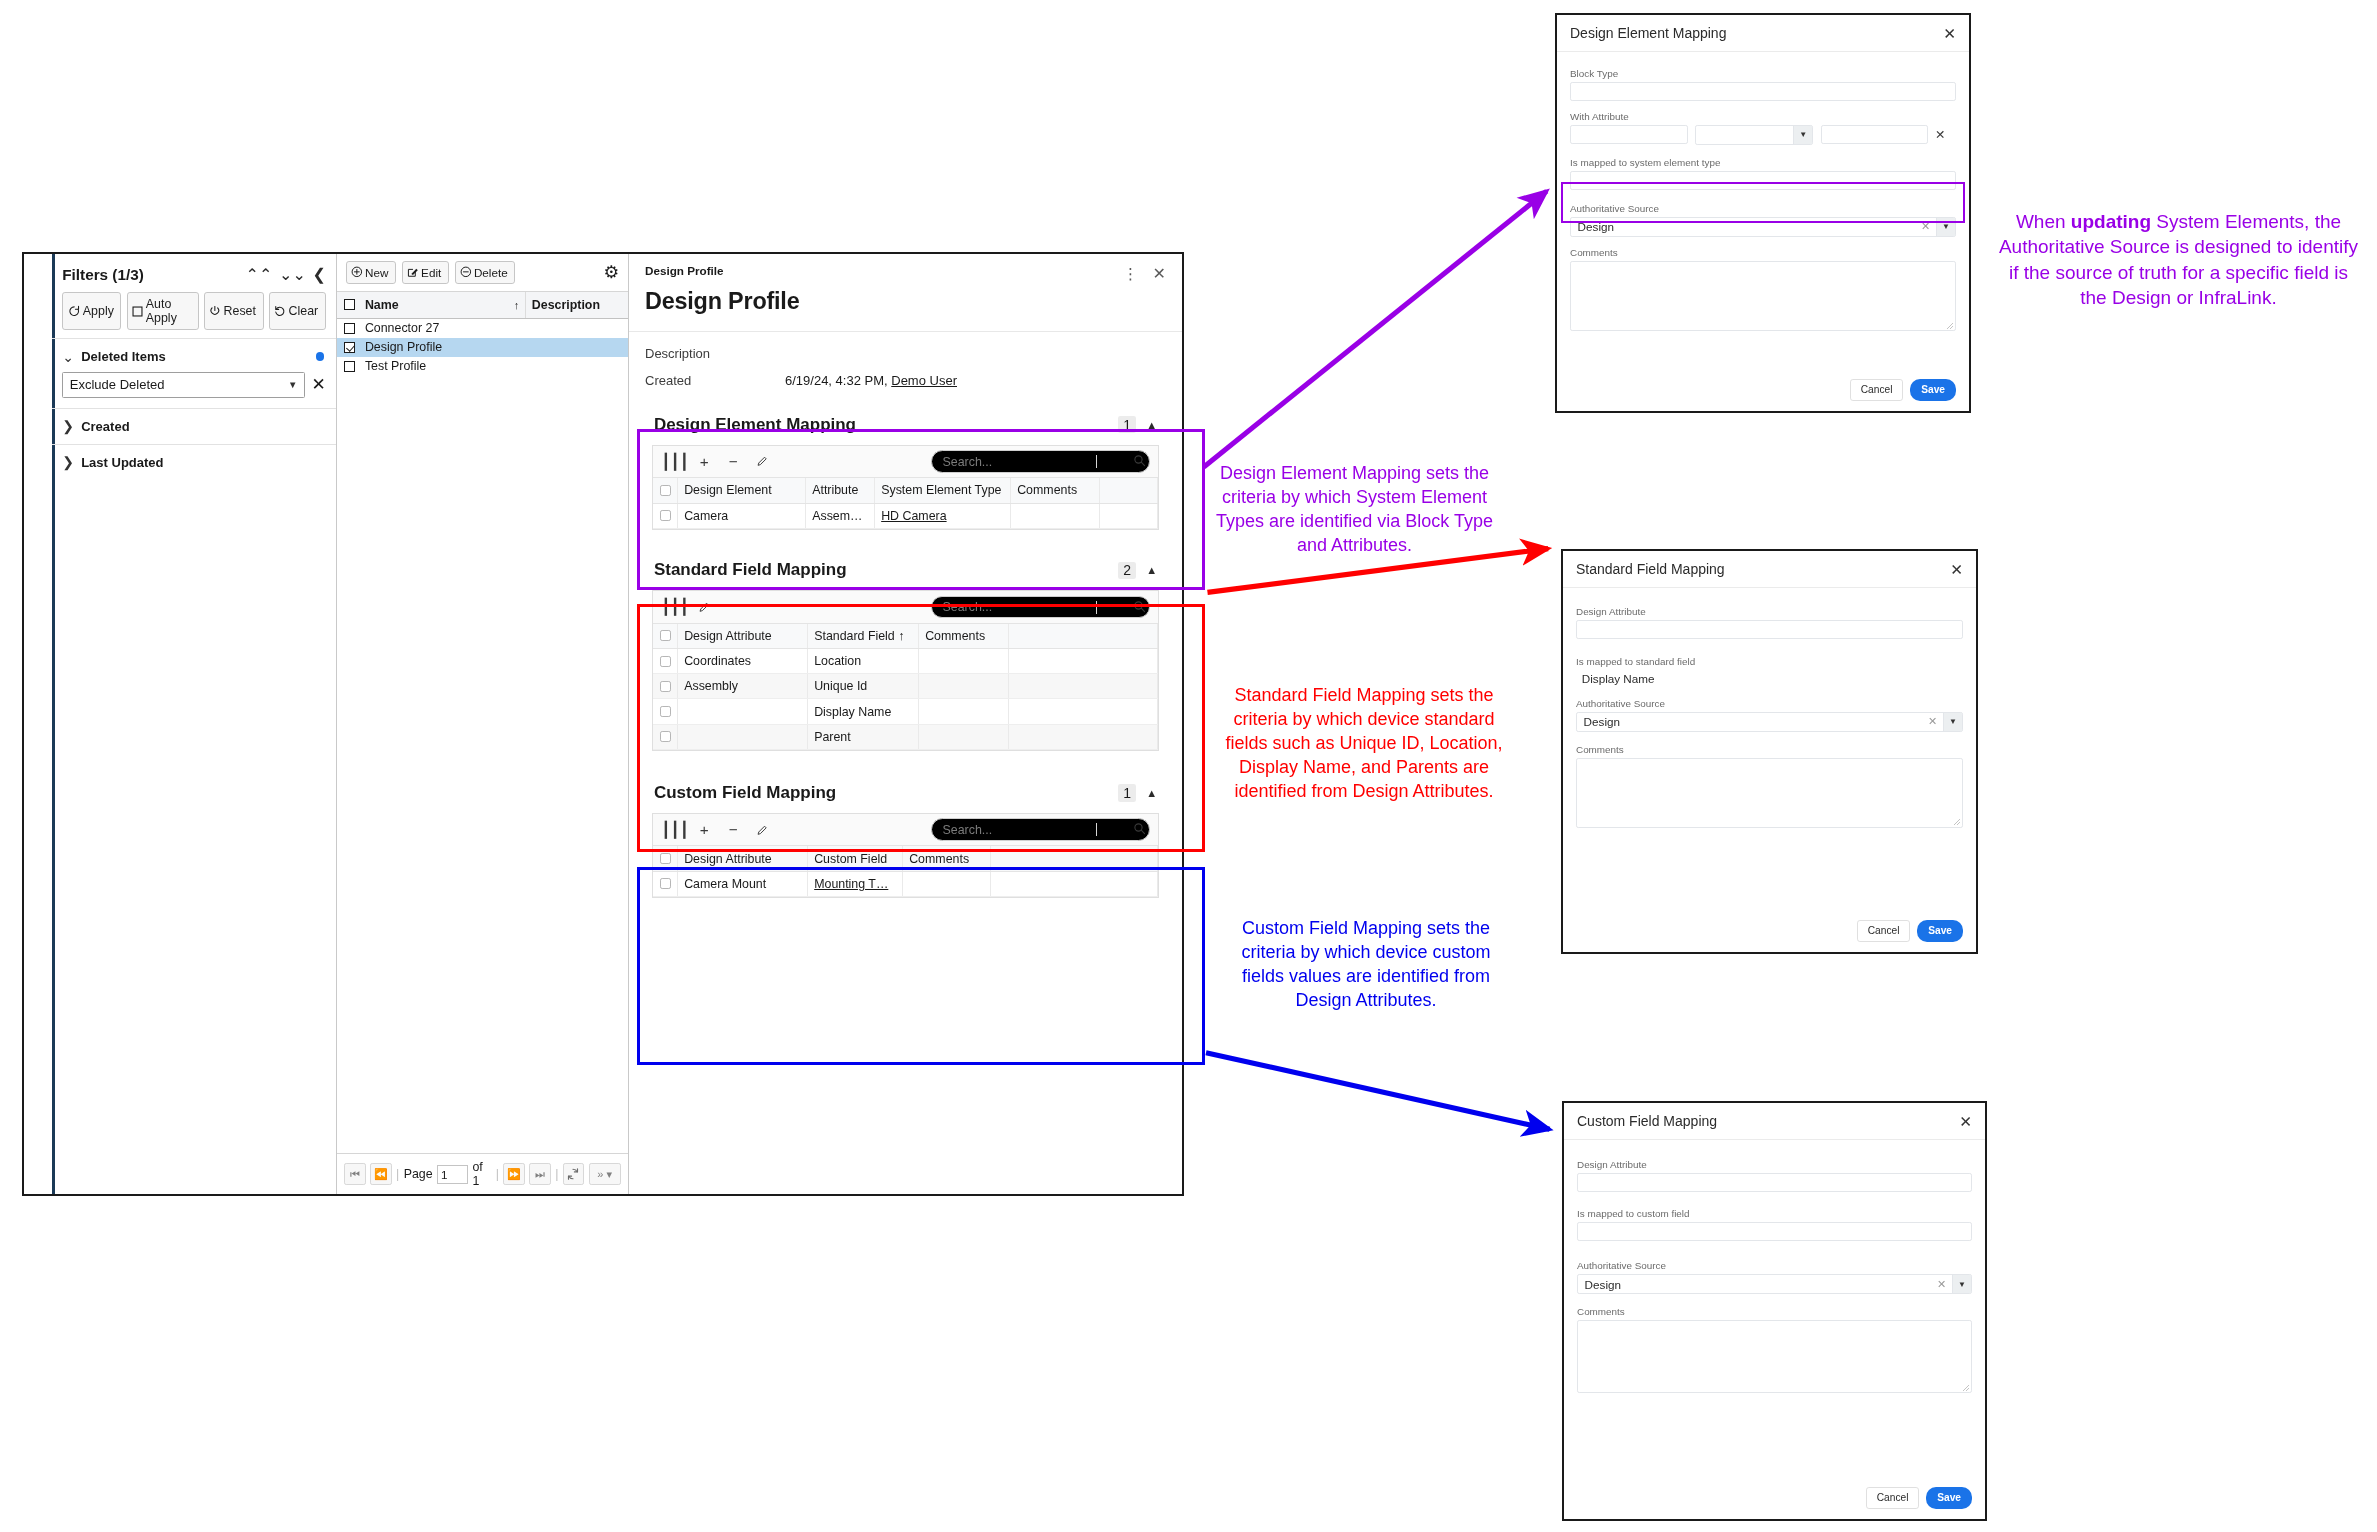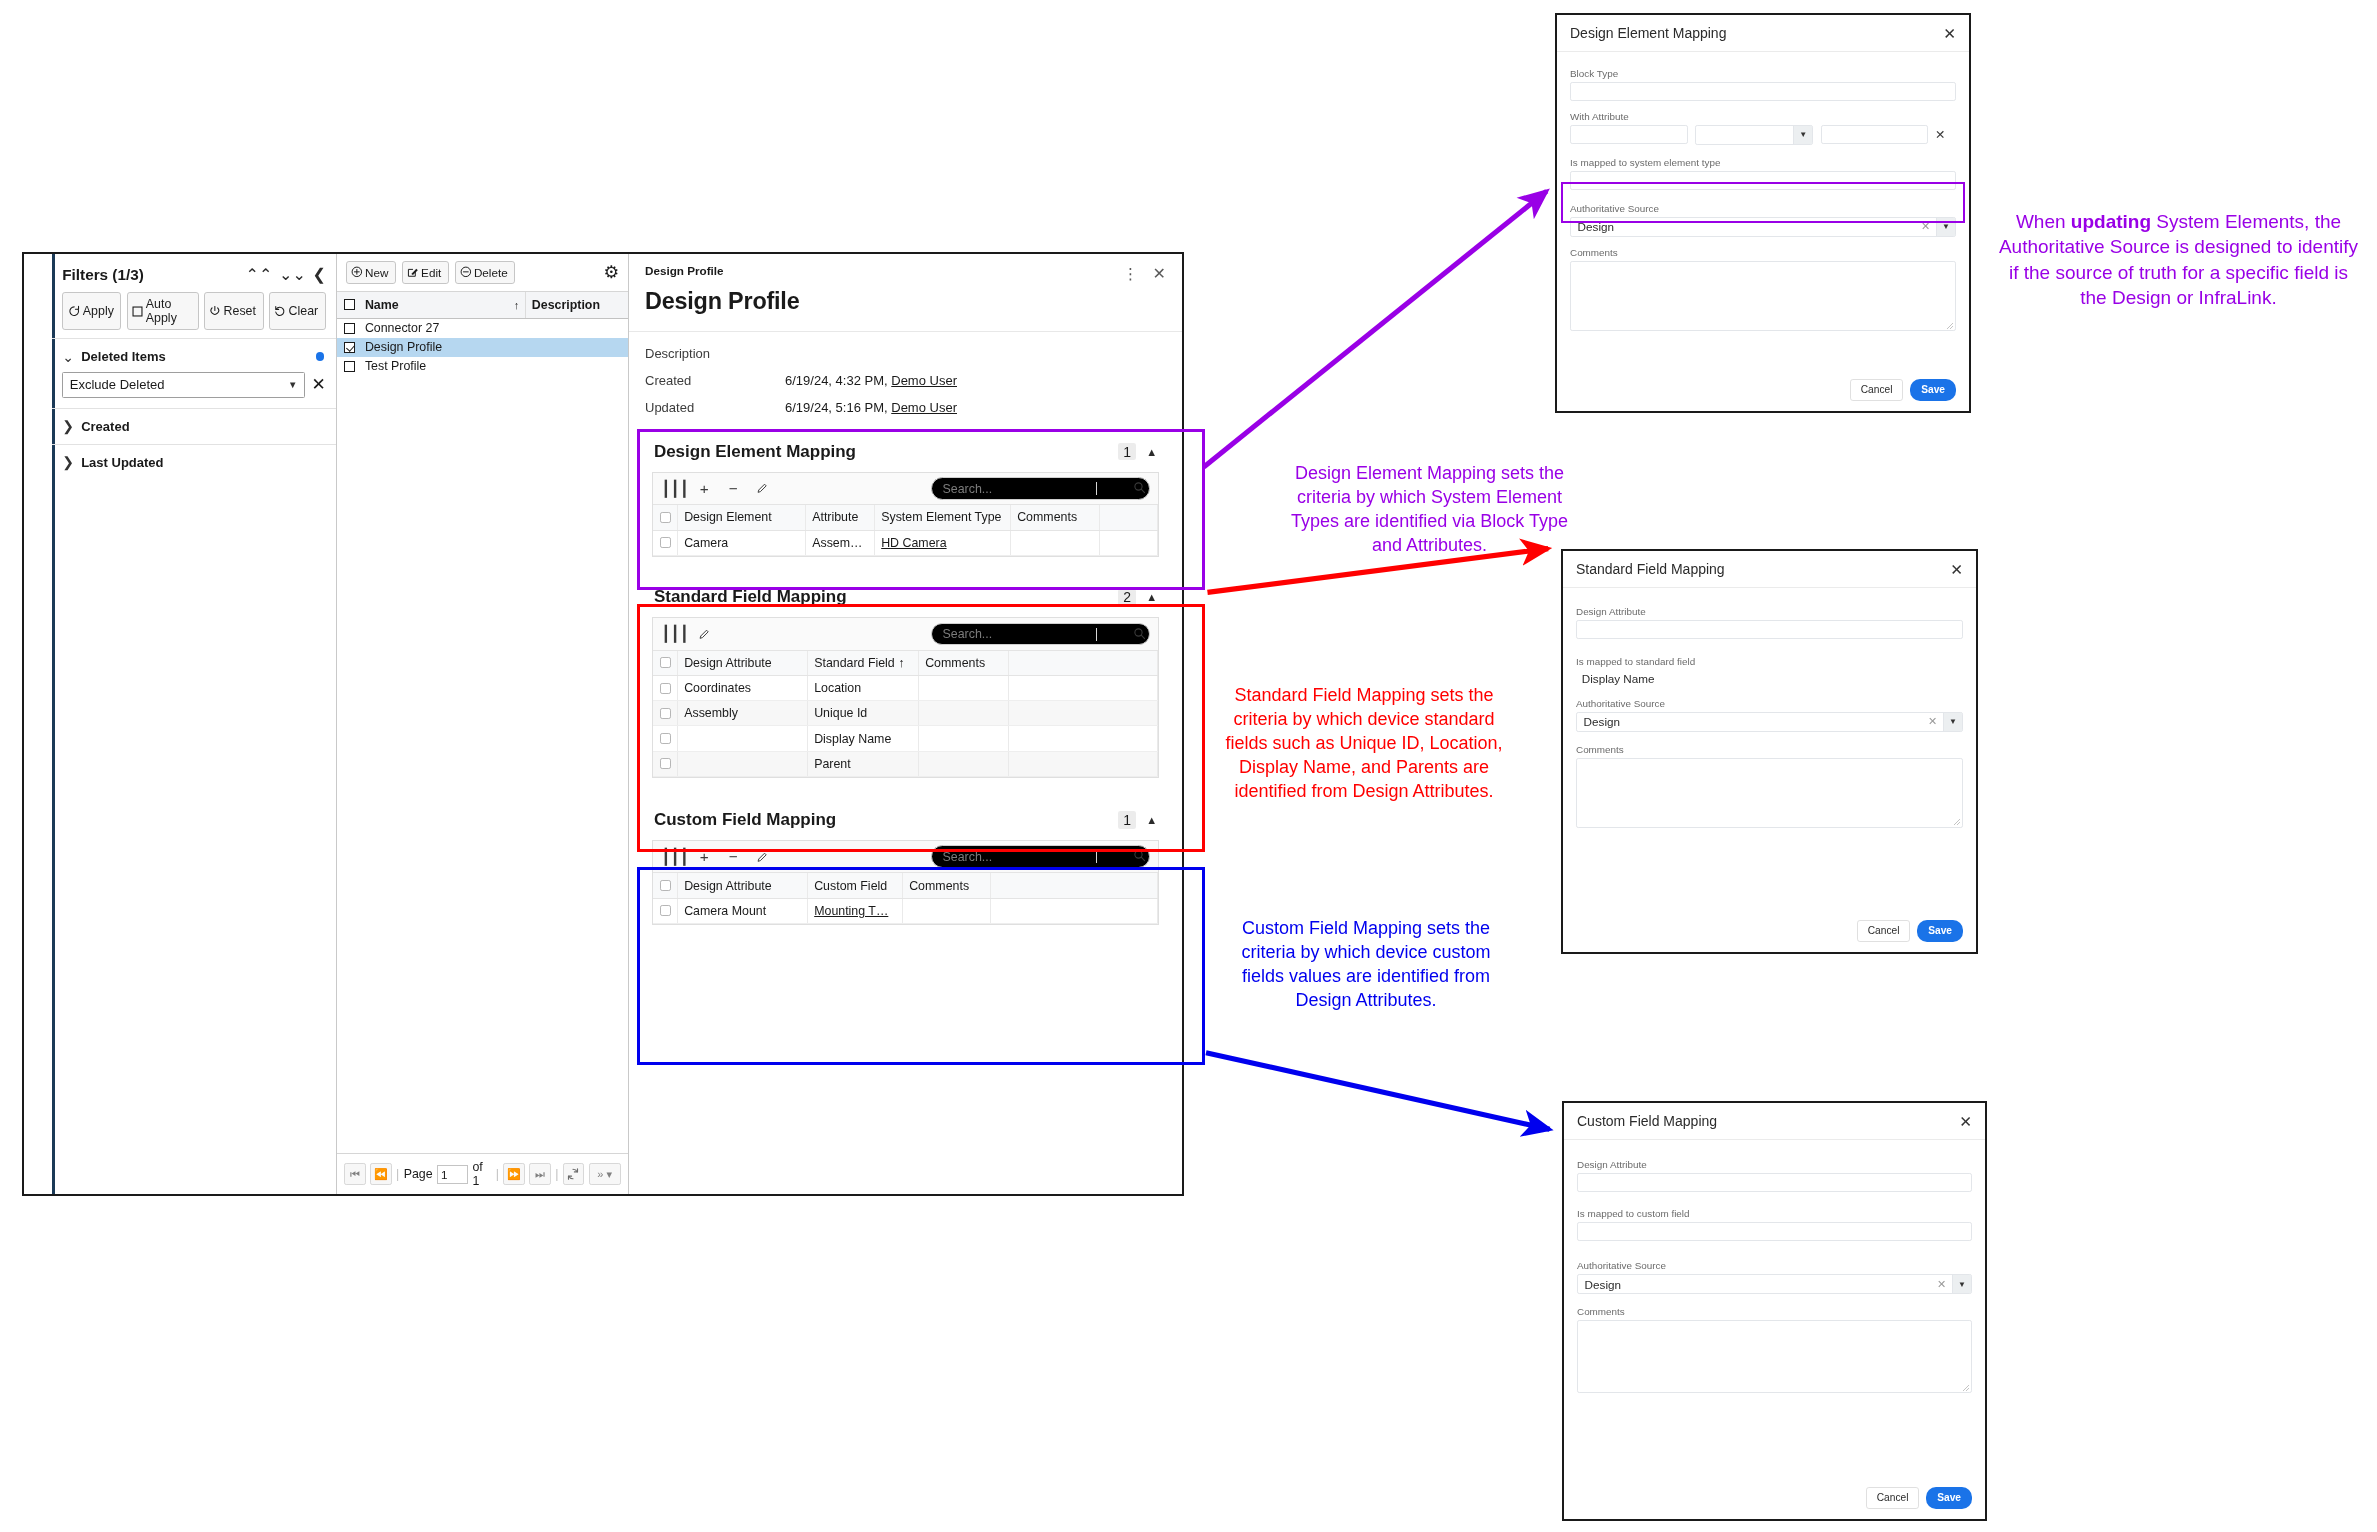--- a/index.html
+++ b/index.html
@@ -331,27 +331,20 @@
         <span class="k">Description</span>
         <span class="v"></span>
       </div>
       <div class="dp-row">
         <span class="k">Created</span>
         <span class="v">
           <span>6/19/24, 4:32 PM,</span>
           <u>Demo User</u>
         </span>
       </div>
-      <div class="dp-row">
-        <span class="k">Updated</span>
-        <span class="v">
-          <span>6/19/24, 5:16 PM,</span>
-          <u>Demo User</u>
-        </span>
-      </div>
     </div>
 
     <div class="msec">
       <div class="msec-head">
         <span class="msec-title">Design Element Mapping</span>
         <span class="msec-count">1</span>
         <span class="msec-collapse">▲</span>
       </div>
       <div class="mgrid">
         <div class="mtools">
@@ -618,21 +611,21 @@
   <div class="dlg-foot">
     <span class="btn-cancel">Cancel</span>
     <span class="btn-save">Save</span>
   </div>
 </div>
 
 <div class="anno purple" style="left:1996px; top:209px; width:365px; font-size:19px;">
   <span>When </span><b>updating</b><span> System Elements, the Authoritative Source is designed to identify if the source of truth for a specific field is the Design or InfraLink.</span>
 </div>
 
-<div class="anno purple" style="left:1287px; top:462px; width:285px; font-size:18px;">Design Element Mapping sets the criteria by which System Element Types are identified via Block Type and Attributes.</div>
+<div class="anno purple" style="left:1212px; top:462px; width:285px; font-size:18px;">Design Element Mapping sets the criteria by which System Element Types are identified via Block Type and Attributes.</div>
 
 <div class="anno red" style="left:1216px; top:684px; width:296px; font-size:18px;">Standard Field Mapping sets the criteria by which device standard fields such as Unique ID, Location, Display Name, and Parents are identified from Design Attributes.</div>
 
 <div class="anno blue" style="left:1222px; top:917px; width:288px; font-size:18px;">Custom Field Mapping sets the criteria by which device custom fields values are identified from Design Attributes.</div>
 
 <svg class="overlay" viewBox="0 0 3258 2100" width="2377" height="1532">
   <defs>
     <marker id="ah-purple" markerWidth="7" markerHeight="7" refX="5.4" refY="3" orient="auto" markerUnits="strokeWidth">
       <path d="M0,0.3 L6.2,3 L0,5.7 L1.6,3 z" fill="#9900e6"></path>
     </marker>

